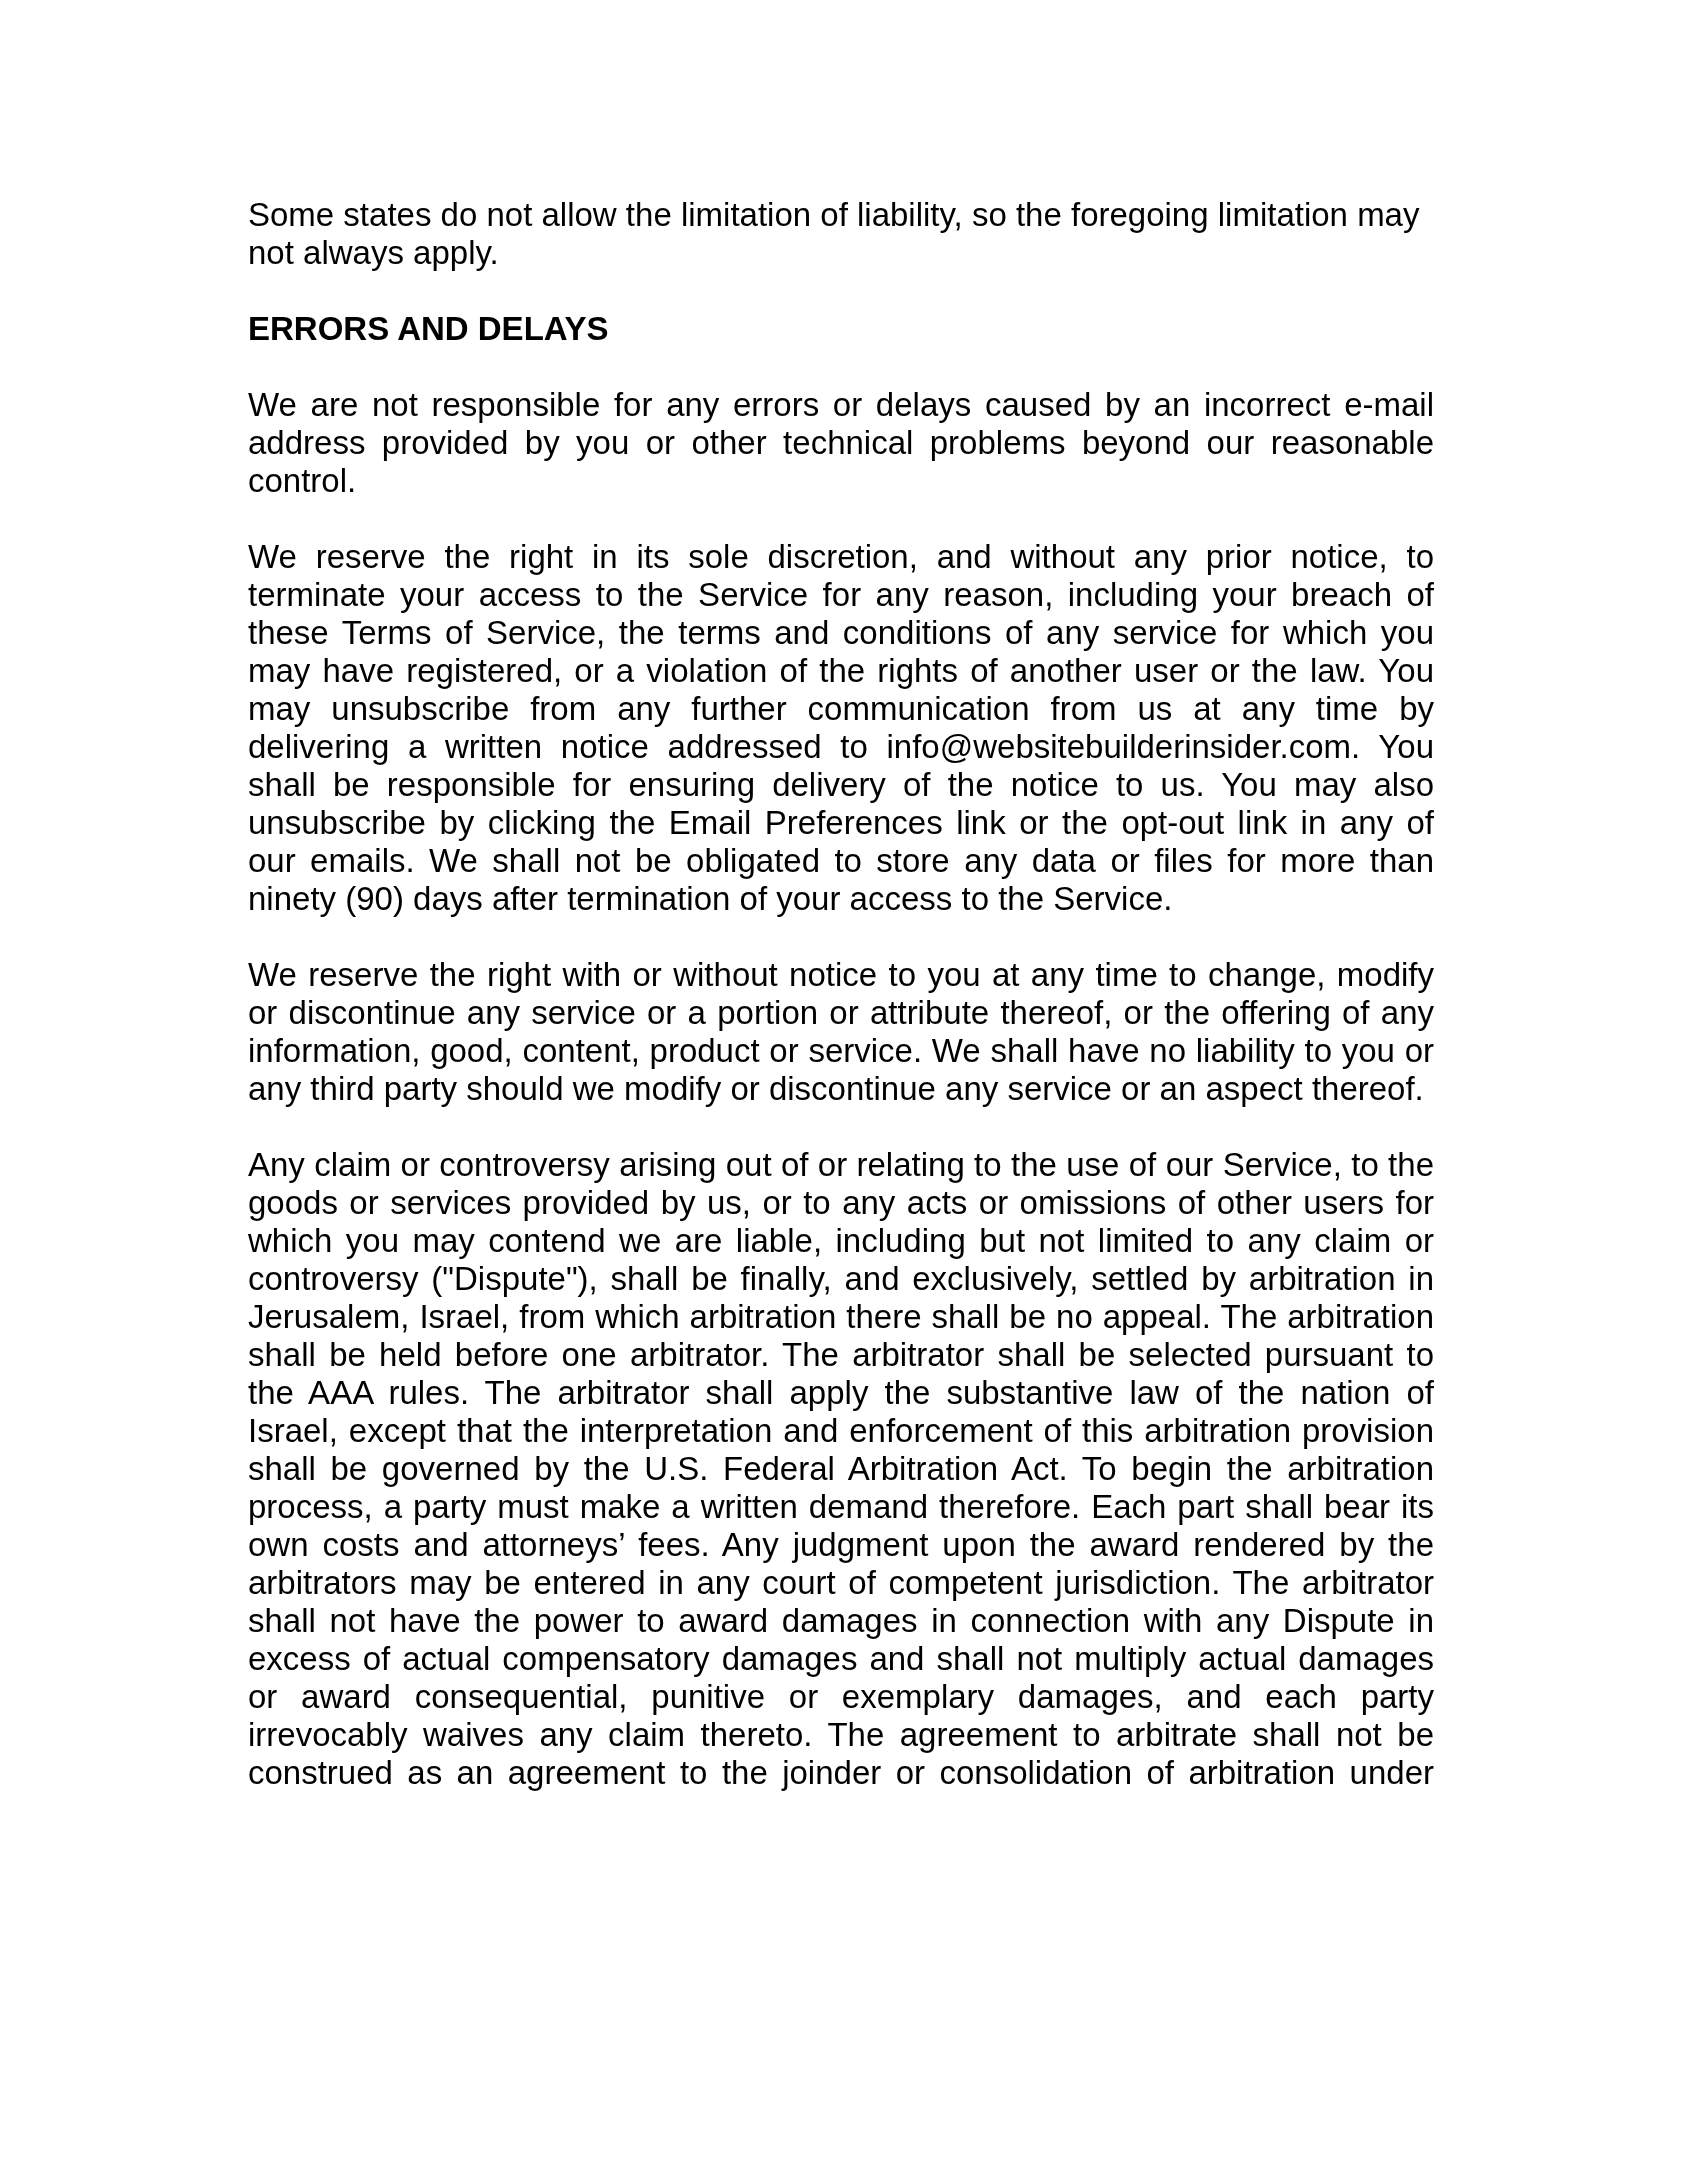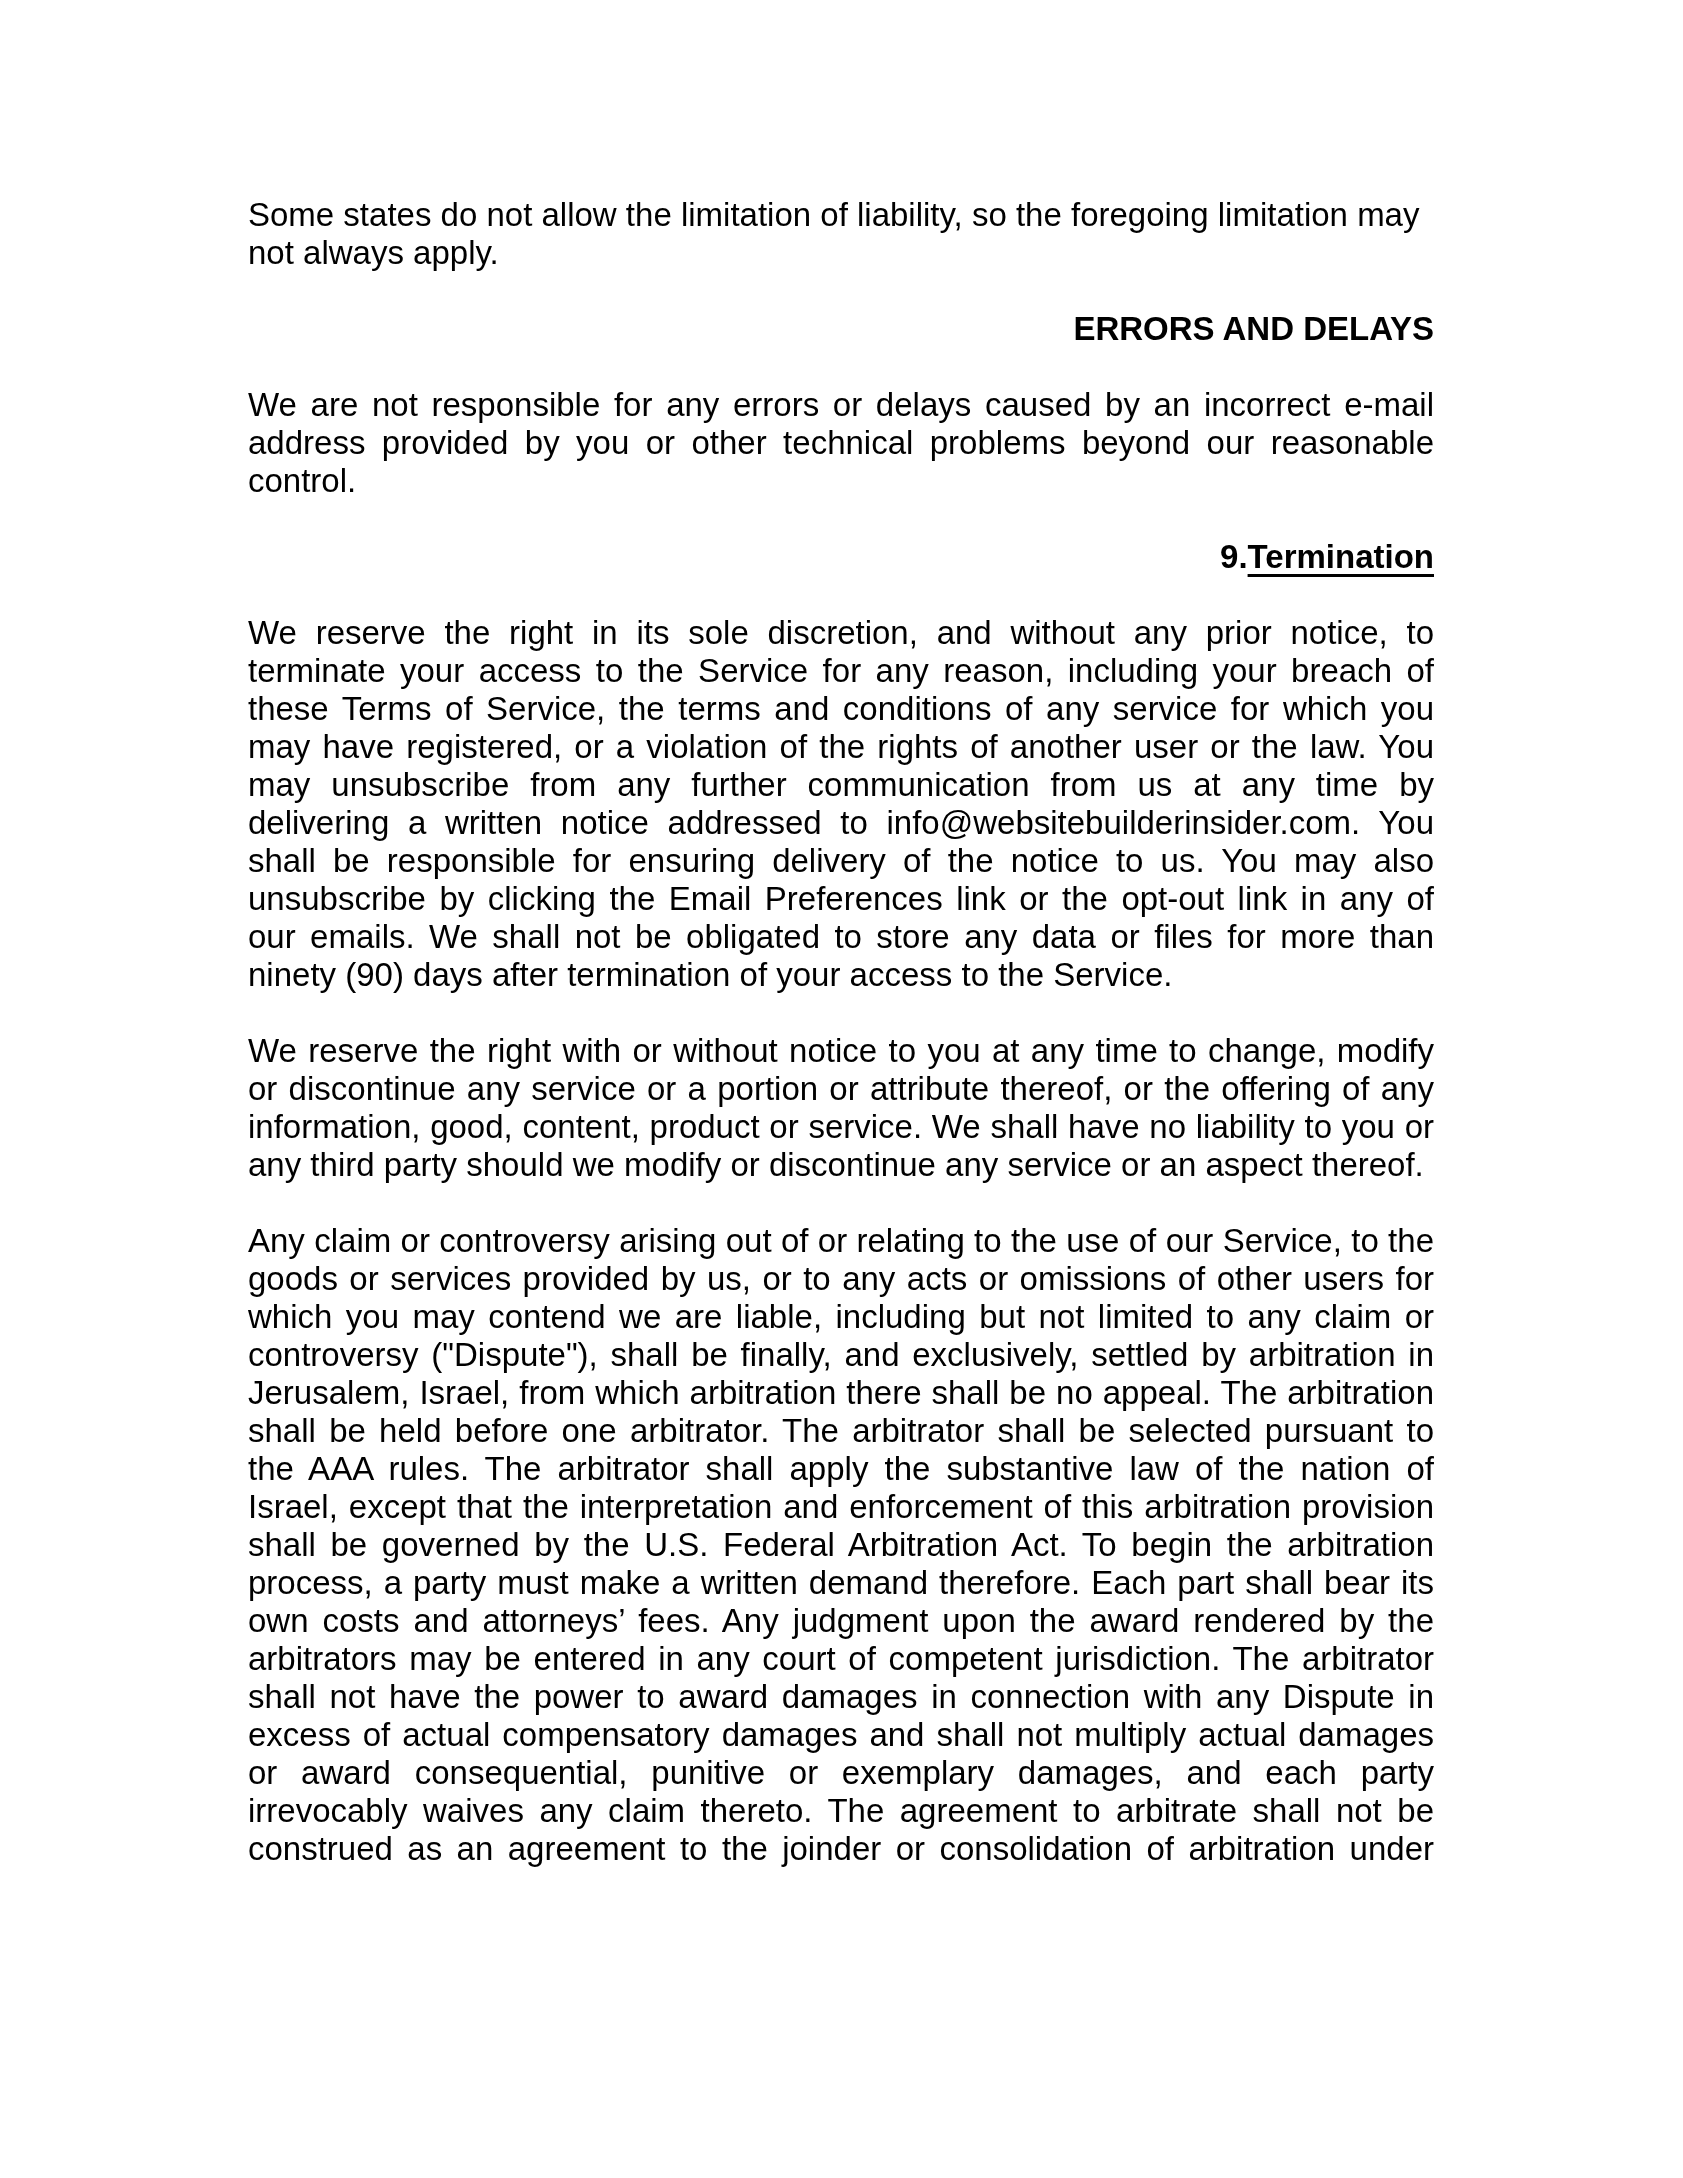--- a/index.html
+++ b/index.html
@@ -28,21 +28,20 @@
     margin: 0 0 38px 0;
   }
   .align-left { text-align: left; }
   .align-justify { text-align: justify; margin-top: 20px; }
   .justify-last { text-align-last: justify; }
   .heading {
     font-size: 33px;
     line-height: 38px;
     font-weight: bold;
     margin: 0 0 38px 0;
-    text-align: right;
   }
   .heading .num {
     display: inline-block;
     min-width: 101px;
   }
   .heading .title {
     text-decoration: underline;
     text-decoration-thickness: 3px;
     text-underline-offset: 6px;
   }
@@ -52,23 +51,20 @@
 
 <div class="page">
   <div class="content">
 
     <p class="para align-left">Some states do not allow the limitation of liability, so the foregoing limitation may not always apply.</p>
 
     <h2 class="heading">ERRORS AND DELAYS</h2>
 
     <p class="para align-justify">We are not responsible for any errors or delays caused by an incorrect e-mail address provided by you or other technical problems beyond our reasonable control.</p>
 
-    <h2 class="heading">
-      <span class="num">9.</span><span class="title">Termination</span>
-    </h2>
 
     <p class="para align-justify">We reserve the right in its sole discretion, and without any prior notice, to terminate your access to the Service for any reason, including your breach of these Terms of Service, the terms and conditions of any service for which you may have registered, or a violation of the rights of another user or the law. You may unsubscribe from any further communication from us at any time by delivering a written notice addressed to info@websitebuilderinsider.com. You shall be responsible for ensuring delivery of the notice to us. You may also unsubscribe by clicking the Email Preferences link or the opt-out link in any of our emails. We shall not be obligated to store any data or files for more than ninety (90) days after termination of your access to the Service.</p>
 
     <p class="para align-justify">We reserve the right with or without notice to you at any time to change, modify or discontinue any service or a portion or attribute thereof, or the offering of any information, good, content, product or service. We shall have no liability to you or any third party should we modify or discontinue any service or an aspect thereof.</p>
 
 
     <p class="para align-justify justify-last">Any claim or controversy arising out of or relating to the use of our Service, to the goods or services provided by us, or to any acts or omissions of other users for which you may contend we are liable, including but not limited to any claim or controversy ("Dispute"), shall be finally, and exclusively, settled by arbitration in Jerusalem, Israel, from which arbitration there shall be no appeal. The arbitration shall be held before one arbitrator. The arbitrator shall be selected pursuant to the AAA rules. The arbitrator shall apply the substantive law of the nation of Israel, except that the interpretation and enforcement of this arbitration provision shall be governed by the U.S. Federal Arbitration Act. To begin the arbitration process, a party must make a written demand therefore. Each part shall bear its own costs and attorneys’ fees. Any judgment upon the award rendered by the arbitrators may be entered in any court of competent jurisdiction. The arbitrator shall not have the power to award damages in connection with any Dispute in excess of actual compensatory damages and shall not multiply actual damages or award consequential, punitive or exemplary damages, and each party irrevocably waives any claim thereto. The agreement to arbitrate shall not be construed as an agreement to the joinder or consolidation of arbitration under</p>
 
   </div>
 </div>

